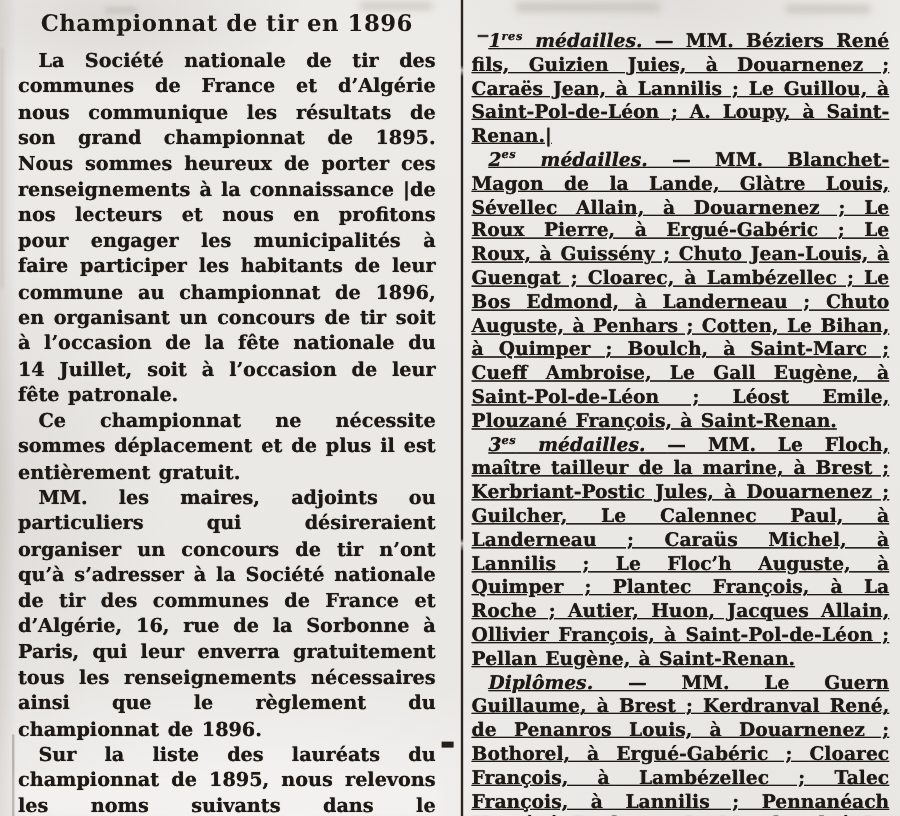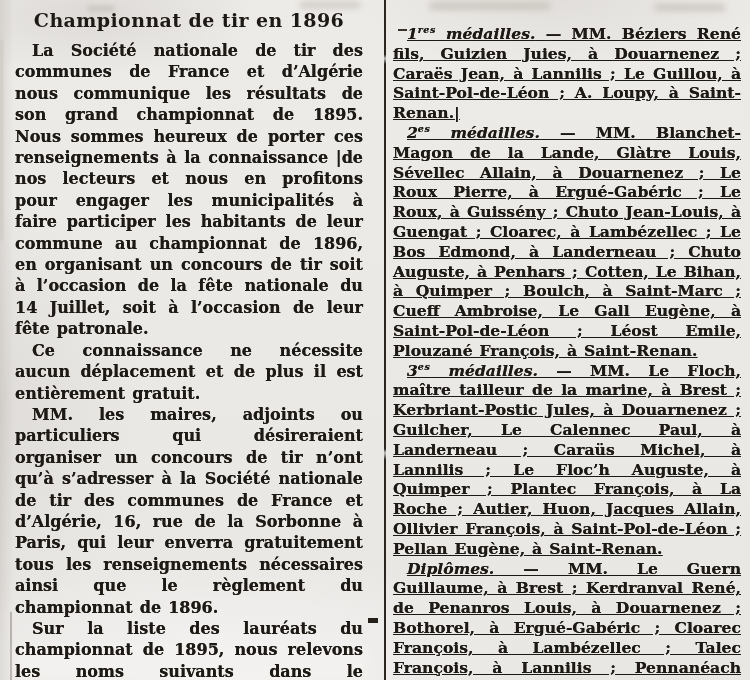--- a/index.html
+++ b/index.html
@@ -69,21 +69,21 @@
   <div class="smudge" id="smudge-4"></div>
   <div class="smudge" id="smudge-5"></div>
   <div class="smudge" id="smudge-6"></div>
   <div class="smudge" id="smudge-7"></div>
   <div class="smudge" id="smudge-8"></div>
   <div class="smudge" id="smudge-9"></div>
 
   <div class="col" id="left-col">
     <h1 class="title">Championnat de tir en 1896</h1>
     <p>La Société nationale de tir des communes de France et d’Algérie nous communique les résultats de son grand championnat de 1895. Nous sommes heureux de porter ces renseignements à la connaissance |de nos lecteurs et nous en profitons pour engager les municipalités à faire participer les habitants de leur commune au championnat de 1896, en organisant un concours de tir soit à l’occasion de la fête nationale du 14 Juillet, soit à l’occasion de leur fête patronale.</p>
-    <p>Ce connaissance ne nécessite aucun déplacement et de plus il est entièrement gratuit.</p>
+    <p>Ce championnat ne nécessite sommes déplacement et de plus il est entièrement gratuit.</p>
     <p>MM. les maires, adjoints ou particuliers qui désireraient organiser un concours de tir n’ont qu’à s’adresser à la Société nationale de tir des communes de France et d’Algérie, 16, rue de la Sorbonne à Paris, qui leur enverra gratuitement tous les renseignements nécessaires ainsi que le règlement du championnat de 1896.</p>
     <p>Sur la liste des lauréats du championnat de 1895, nous relevons les noms suivants dans le département du Finistère :</p>
 
   </div>
 
   <div class="col" id="right-col">
 
     <p><span class="lead"><span>1</span><sup>res</sup><span>&nbsp;médailles.</span></span> <span>— MM. Béziers René fils, Guizien Juies, à Douarnenez ; Caraës Jean, à Lannilis ; Le Guillou, à Saint-Pol-de-Léon ; A. Loupy, à Saint-Renan.|</span></p>
 
     <p><span class="lead"><span>2</span><sup>es</sup><span>&nbsp;médailles.</span></span> <span>— MM. Blanchet-Magon de la Lande, Glàtre Louis, Sévellec Allain, à Douarnenez ; Le Roux Pierre, à Ergué-Gabéric ; Le Roux, à Guissény ; Chuto Jean-Louis, à Guengat ; Cloarec, à Lambézellec ; Le Bos Edmond, à Landerneau ; Chuto Auguste, à Penhars ; Cotten, Le Bihan, à Quimper ; Boulch, à Saint-Marc ; Cueff Ambroise, Le Gall Eugène, à Saint-Pol-de-Léon ; Léost Emile, Plouzané François, à Saint-Renan.</span></p>

